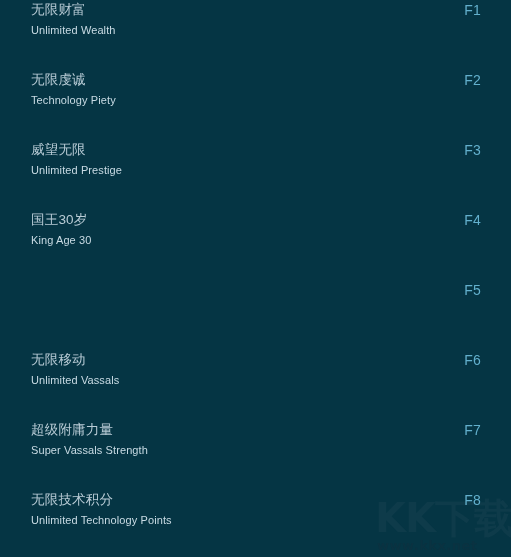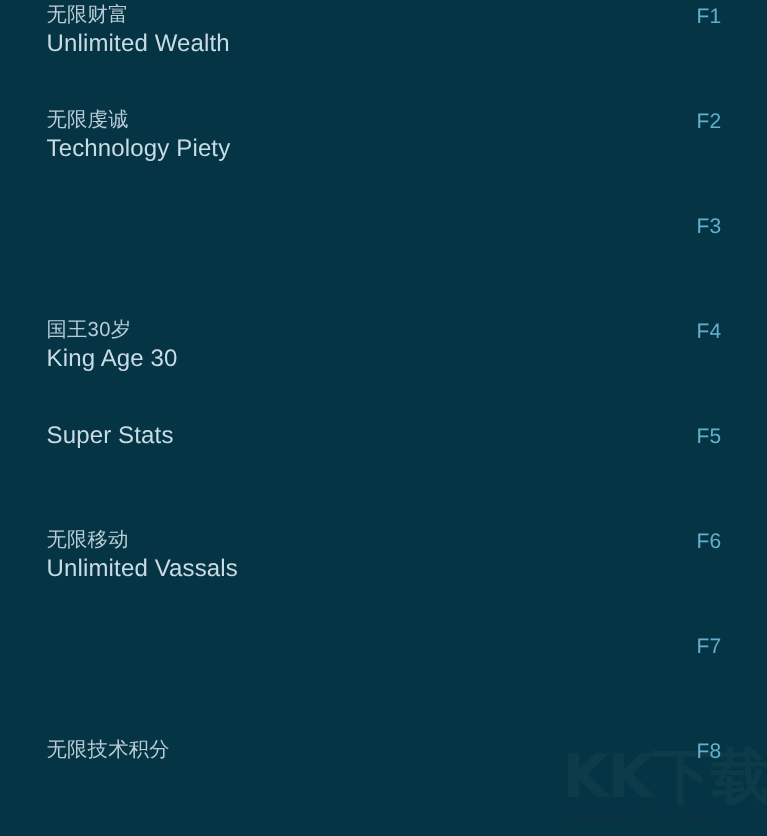--- a/index.html
+++ b/index.html
@@ -86,21 +86,21 @@
     display: block;
     font-size: 13.5px;
     line-height: 19px;
     color: #b9ccd6;
     white-space: nowrap;
     letter-spacing: 0.2px;
   }
 
   .cheat-name-en {
     display: block;
-    font-size: 16px;
+    font-size: 11px;
     line-height: 20px;
     color: #c9dbe4;
     white-space: nowrap;
     letter-spacing: 0.1px;
     margin-top: 1px;
   }
 
   .cheat-hotkey {
     position: absolute;
     right: 30px;
@@ -135,51 +135,59 @@
 
     <div class="cheat-row">
       <div class="cheat-labels">
         <span class="cheat-name-cn">无限虔诚</span>
         <span class="cheat-name-en">Technology Piety</span>
       </div>
       <div class="cheat-hotkey">F2</div>
     </div>
 
     <div class="cheat-row">
+      <div class="cheat-labels">
+        <span class="cheat-name-cn">威望无限</span>
+        <span class="cheat-name-en">Unlimited Prestige</span>
+      </div>
       <div class="cheat-hotkey">F3</div>
     </div>
 
     <div class="cheat-row">
       <div class="cheat-labels">
         <span class="cheat-name-cn">国王30岁</span>
         <span class="cheat-name-en">King Age 30</span>
       </div>
       <div class="cheat-hotkey">F4</div>
     </div>
 
     <div class="cheat-row">
       <div class="cheat-labels">
-        <span class="cheat-name-en">Super Stats</span>
       </div>
       <div class="cheat-hotkey">F5</div>
     </div>
 
     <div class="cheat-row">
       <div class="cheat-labels">
         <span class="cheat-name-cn">无限移动</span>
         <span class="cheat-name-en">Unlimited Vassals</span>
       </div>
       <div class="cheat-hotkey">F6</div>
     </div>
 
     <div class="cheat-row">
+      <div class="cheat-labels">
+        <span class="cheat-name-cn">超级附庸力量</span>
+        <span class="cheat-name-en">Super Vassals Strength</span>
+      </div>
       <div class="cheat-hotkey">F7</div>
     </div>
 
     <div class="cheat-row">
       <div class="cheat-labels">
         <span class="cheat-name-cn">无限技术积分</span>
+        <span class="cheat-name-en">Unlimited Technology Points</span>
       </div>
       <div class="cheat-hotkey">F8</div>
     </div>
 
   </div>
 </div>
 
 </body></html>

